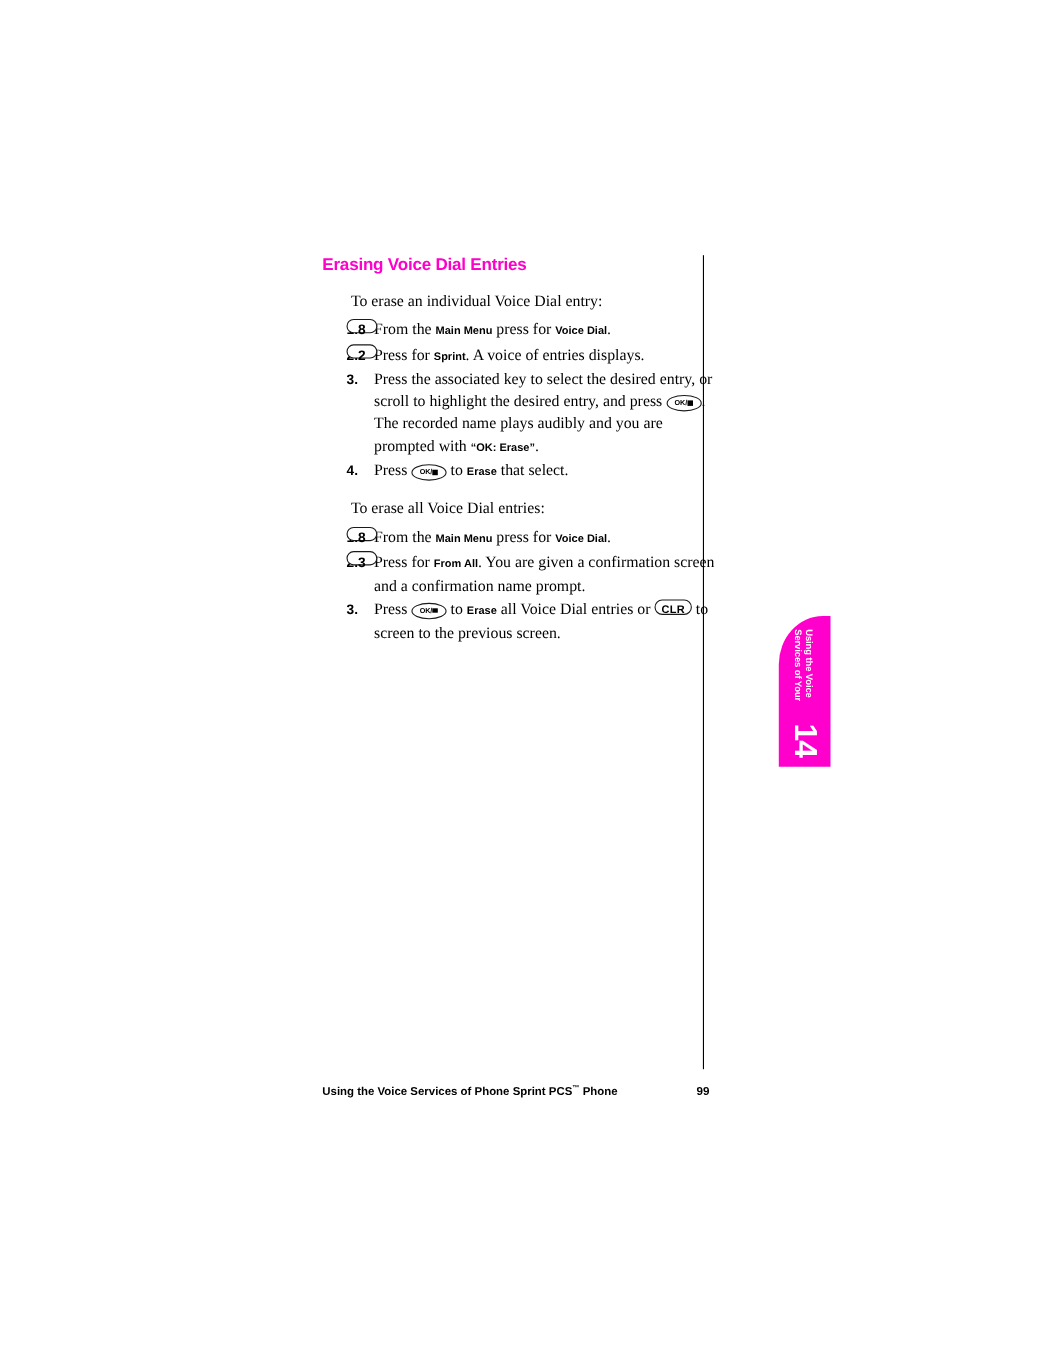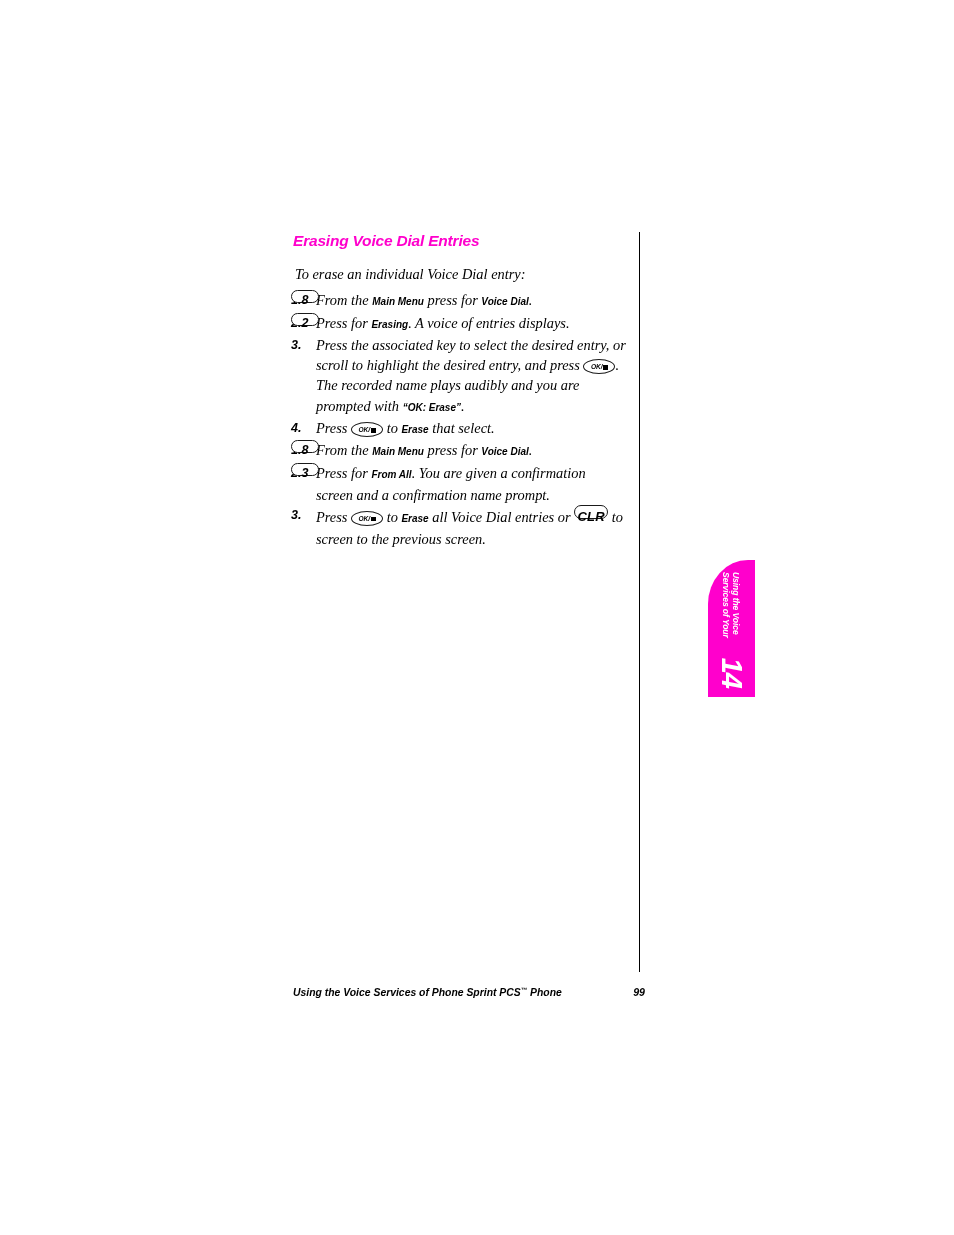--- a/index.html
+++ b/index.html
@@ -13,21 +13,20 @@
     position: relative;
     font-family: "Liberation Serif", serif;
     overflow: hidden;
   }
 
   .page {
     position: absolute;
     left: 0; top: 0;
     width: 954px;
     height: 1235px;
-    font-style: italic;
   }
 
   
   .section-heading {
     position: absolute;
     left: 293px;
     top: 232px;
     font-family: "Liberation Sans", sans-serif;
     font-weight: bold;
     font-size: 15.5px;
@@ -42,21 +41,21 @@
     left: 639px;
     top: 232px;
     width: 1px;
     height: 740px;
     background: #000000;
   }
 
   
   .content {
     position: absolute;
-    left: 281px;
+    left: 305px;
     top: 264px;
     width: 345px;
     font-size: 14.4px;
     line-height: 20.3px;
     color: #000000;
   }
 
   .lead {
     margin: 0 0 6px 0;
     padding-left: 14px;
@@ -108,21 +107,21 @@
     width: 28px;
     height: 13px;
     border-radius: 7px;
     font-size: 8px;
     padding-top: 3px;
   }
   .key.clr {
     width: 34px;
     height: 14px;
     border-radius: 7px;
-    font-size: 13px;
+    font-size: 10px;
     padding-top: 3.5px;
     letter-spacing: 0.2px;
   }
   .key.ok {
     width: 32px;
     height: 15px;
     border-radius: 50% / 50%;
     font-size: 6.6px;
     padding-top: 4px;
     letter-spacing: -0.1px;
@@ -226,33 +225,34 @@
 
     <p class="lead">To erase an individual Voice Dial entry:</p>
 
     <ol class="steps">
 
       <li>
         <span class="num">1.</span><span>From the </span><span class="bold">Main Menu</span><span> press </span><span class="key num">8</span><span> for </span><span class="bold">Voice Dial</span><span>.</span>
       </li>
 
       <li>
-        <span class="num">2.</span><span>Press </span><span class="key num">2</span><span> for </span><span class="bold">Erasing</span><span>. A voice of entries displays.</span>
+        <span class="num">2.</span><span>Press </span><span class="key num">2</span><span> for </span><span class="bold">Sprint</span><span>. A voice of entries displays.</span>
       </li>
 
       <li>
         <span class="num">3.</span><span>Press the associated key to select the desired entry, or scroll to highlight the desired entry, and press </span><span class="key ok"><span>OK/</span><span class="ok-blk"></span></span><span>. The recorded name plays audibly and you are prompted with </span><span class="bold">“OK: Erase”</span><span>.</span>
       </li>
 
       <li>
         <span class="num">4.</span><span>Press </span><span class="key ok"><span>OK/</span><span class="ok-blk"></span></span><span> to </span><span class="bold">Erase</span><span> that select.</span>
       </li>
 
     </ol>
 
+    <p class="lead second">To erase all Voice Dial entries:</p>
 
     <ol class="steps">
 
       <li>
         <span class="num">1.</span><span>From the </span><span class="bold">Main Menu</span><span> press </span><span class="key num">8</span><span> for </span><span class="bold">Voice Dial</span><span>.</span>
       </li>
 
       <li>
         <span class="num">2.</span><span>Press </span><span class="key num">3</span><span> for </span><span class="bold">From All</span><span>. You are given a confirmation screen and a confirmation name prompt.</span>
       </li>

